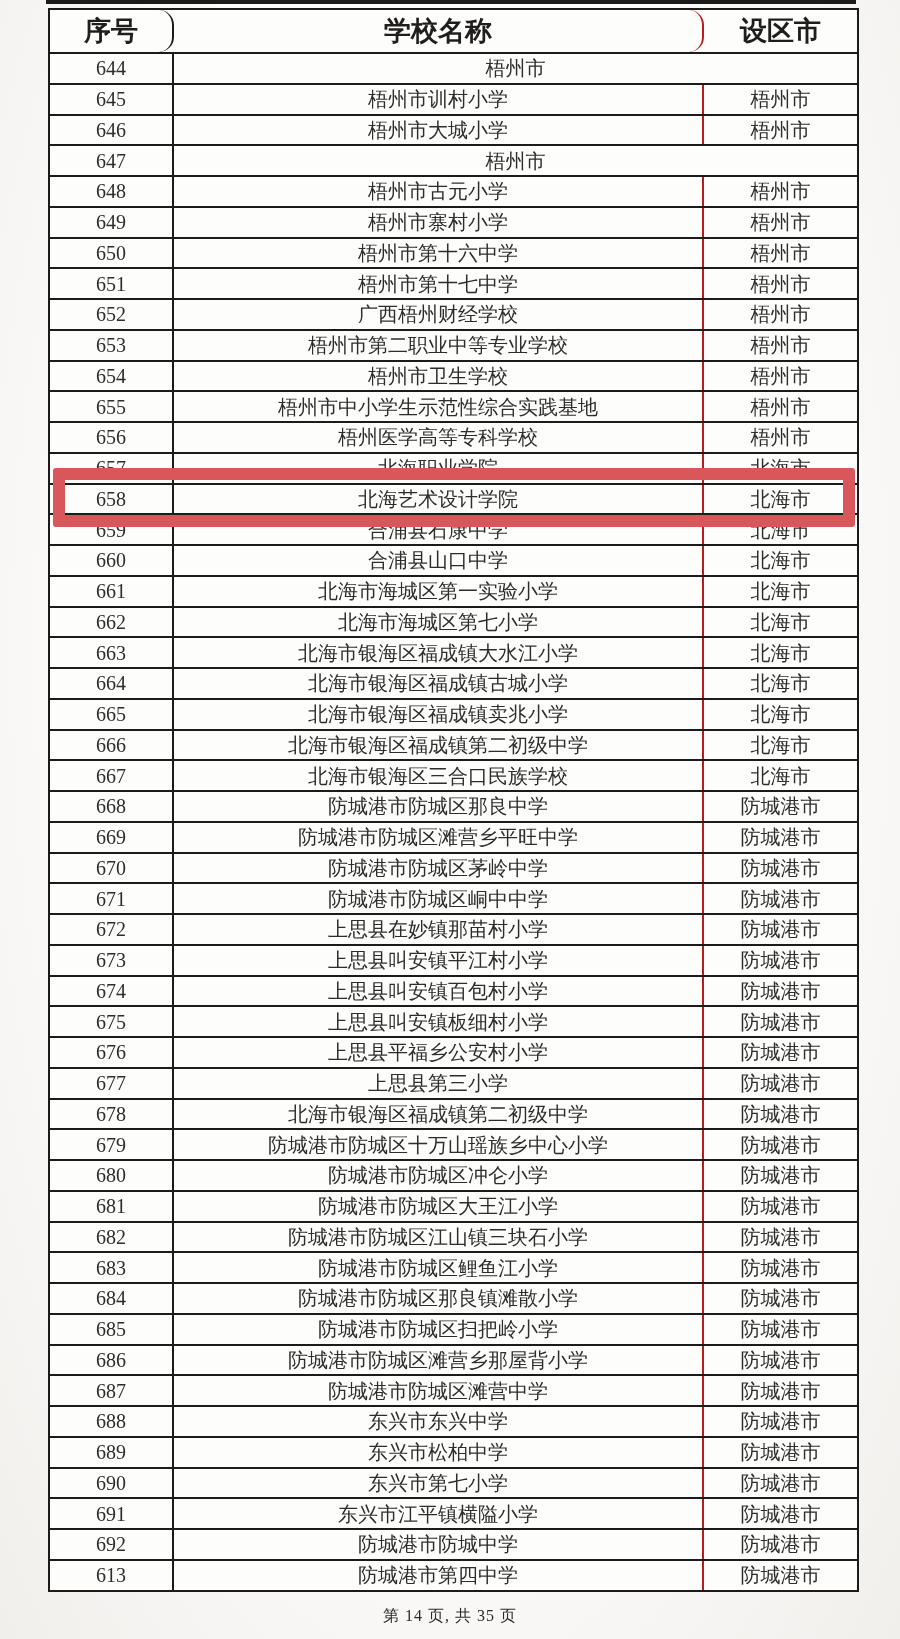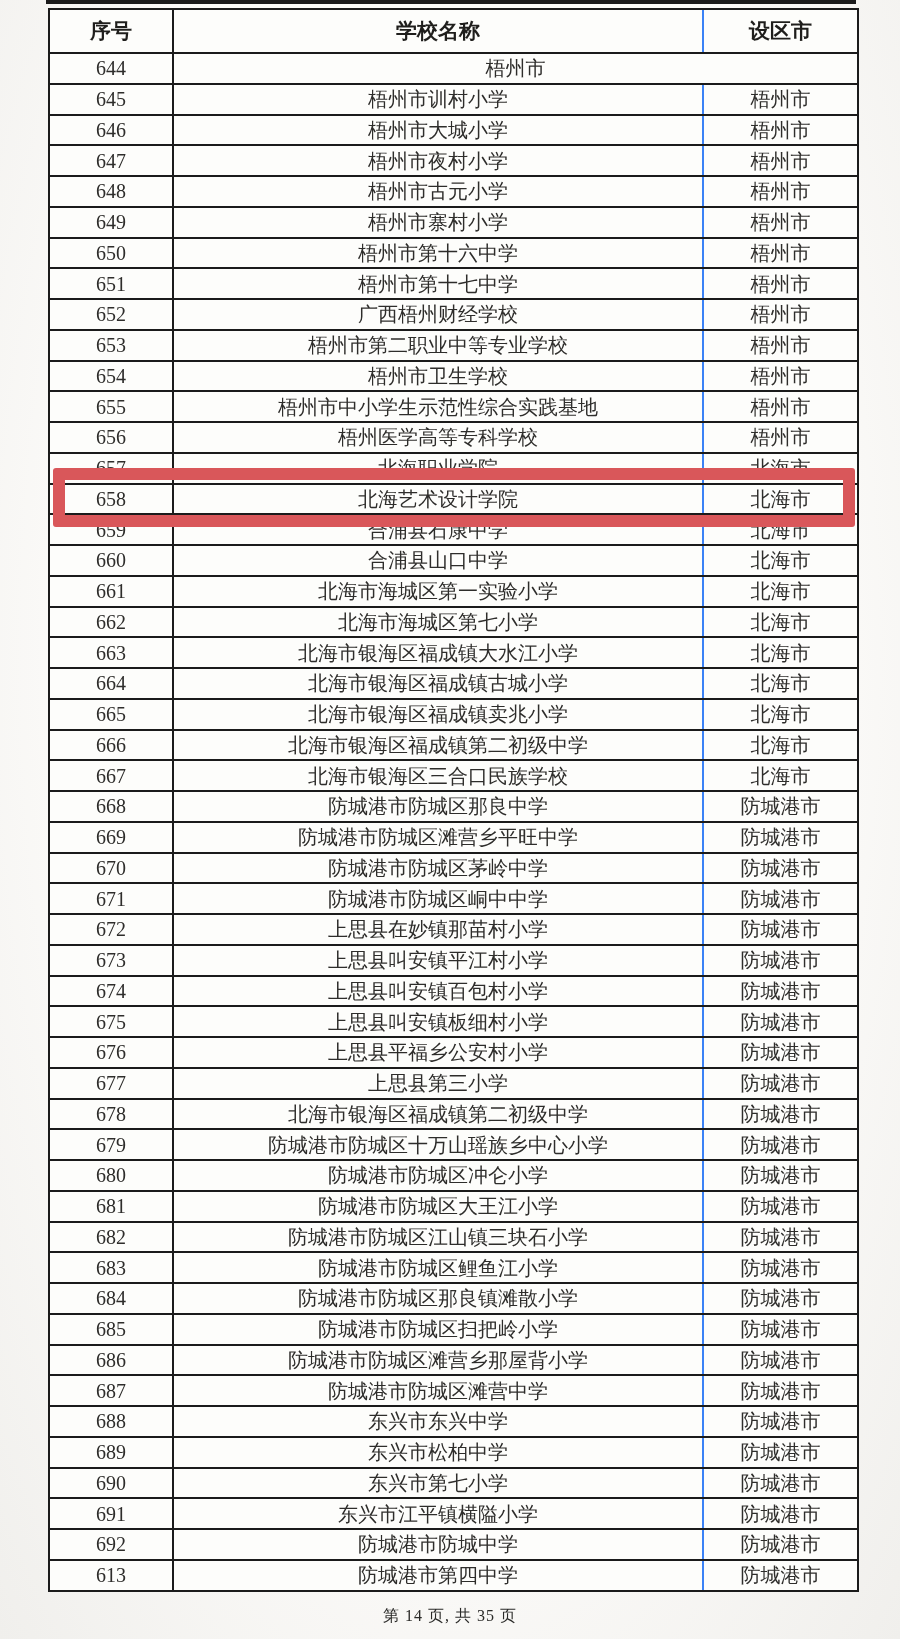--- a/index.html
+++ b/index.html
@@ -37,23 +37,23 @@
   }
   .cell{
     box-sizing:border-box;
     display:flex;align-items:center;justify-content:center;
     font-size:20px;
     line-height:1;
     overflow:hidden;
     white-space:nowrap;
     color:#2e2d2b;
   }
-  .row.header .cell{font-size:21px;color:#1f1e1c;}
+  .row.header .cell{font-size:27px;color:#1f1e1c;border-radius:15px;}
   .c0{width:124px;border-right:2px solid #1b1b1b;}
-  .c1{width:530px;border-right:2px solid #3b82f6;}
+  .c1{width:530px;border-right:2px solid #b91c1c;}
   .c2{flex:1;}
   .c0{font-family:"Liberation Serif","DejaVu Serif",serif;}
   
   .highlight-box{
     position:absolute;
     left:53px;top:468px;
     width:802px;height:59px;
     box-sizing:border-box;
     border:12px solid #d9575a;
     border-radius:3px;
@@ -90,21 +90,20 @@
           <div class="cell c1">梧州市训村小学</div>
           <div class="cell c2">梧州市</div>
         </div>
         <div class="row">
           <div class="cell c0">646</div>
           <div class="cell c1">梧州市大城小学</div>
           <div class="cell c2">梧州市</div>
         </div>
         <div class="row">
           <div class="cell c0">647</div>
-          <div class="cell c1">梧州市夜村小学</div>
           <div class="cell c2">梧州市</div>
         </div>
         <div class="row">
           <div class="cell c0">648</div>
           <div class="cell c1">梧州市古元小学</div>
           <div class="cell c2">梧州市</div>
         </div>
         <div class="row">
           <div class="cell c0">649</div>
           <div class="cell c1">梧州市寨村小学</div>

